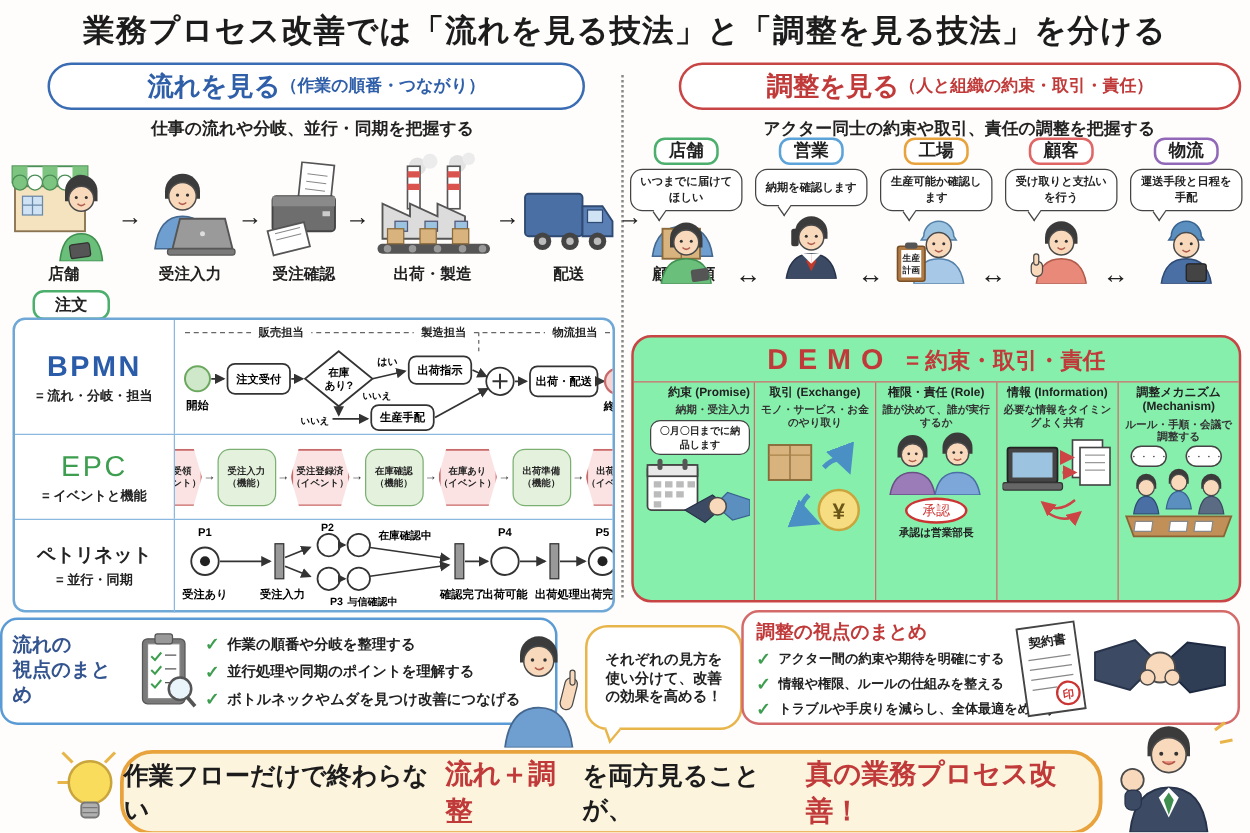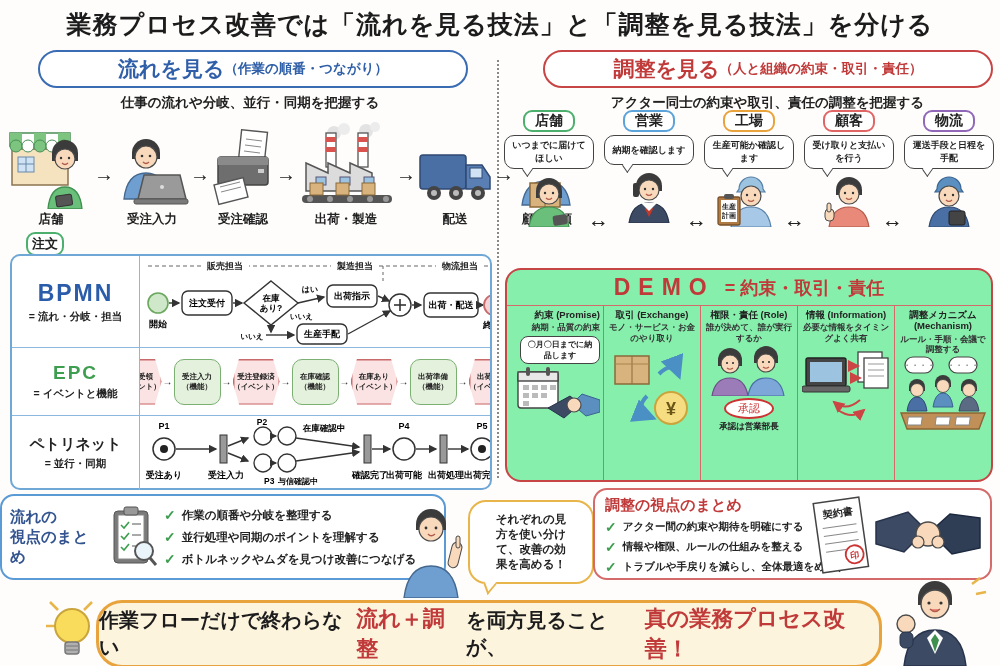--- a/index.html
+++ b/index.html
@@ -20,62 +20,62 @@
 
   .subtitle { font-size:13.5px; font-weight:600; text-align:center; color:#222; }
   .l-subtitle { left:30px; top:94px; width:440px; }
   .r-subtitle { left:540px; top:94px; width:455px; }
 
   
   .flow-row { left:8px; top:112px; width:486px; height:116px; display:flex; align-items:flex-end; justify-content:space-between; }
   .stage { display:flex; flex-direction:column; align-items:center; justify-content:flex-end; }
   .stage-label { font-size:12.5px; font-weight:700; margin-top:2px; white-space:nowrap; }
   .flow-arrow { font-size:20px; font-weight:700; color:#222; margin-bottom:42px; }
-  .order-badge { left:26px; top:232px; border:2px solid #4caf6d; border-radius:9px; padding:1px 4px; font-size:13px; font-weight:700; background:#fff; }
+  .order-badge { left:26px; top:232px; border:2px solid #4caf6d; border-radius:9px; padding:1px 16px; font-size:13px; font-weight:700; background:#fff; }
 
   
   .actors-row { left:503px; top:110px; width:492px; height:152px; display:flex; justify-content:space-between; }
   .actor-col { width:92px; display:flex; flex-direction:column; align-items:center; }
   .chip { border-radius:9px; border:2px solid; padding:0 10px; font-size:14px; font-weight:700; background:#fff; margin-bottom:3px; white-space:nowrap; }
   .chip0{border-color:#4caf6d;} .chip1{border-color:#5ba3d9;} .chip2{border-color:#e8a33d;} .chip3{border-color:#9168b8;} .chip4{border-color:#e06666;}
   .bubble { position:relative; border:1.5px solid #444; border-radius:10px; background:#fff; font-size:9px; font-weight:600; text-align:center; padding:3px 4px; width:90px; min-height:30px; display:flex; align-items:center; justify-content:center; }
   .bubble:after { content:""; position:absolute; bottom:-6px; left:18px; width:8px; height:8px; background:#fff; border-right:1.5px solid #444; border-bottom:1.5px solid #444; transform:rotate(55deg) skewX(20deg); }
   .actor-arrow { font-size:21px; font-weight:700; top:208px; }
 
   
   .matrix { left:10px; top:254px; width:482px; height:236px; border:2px solid #6fa7d6; border-radius:10px; background:#fff; }
   .mrow { position:absolute; left:0; width:100%; display:flex; }
   .mrow1 { top:0; height:92px; border-bottom:1.5px solid #8bb8de; }
   .mrow2 { top:92px; height:68px; border-bottom:1.5px solid #8bb8de; }
   .mrow3 { top:160px; height:74px; }
   .mlabel { width:128px; border-right:1.5px solid #8bb8de; display:flex; flex-direction:column; align-items:center; justify-content:center; gap:3px; flex:none; }
   .mflow { flex:1; position:relative; overflow:hidden; }
   .bpmn-name { font-size:23px; font-weight:700; color:#2a5caa; letter-spacing:2px; }
-  .epc-name { font-size:19px; font-weight:700; color:#3e9e4f; letter-spacing:2px; }
+  .epc-name { font-size:23px; font-weight:400; color:#3e9e4f; letter-spacing:2px; }
   .petri-name { font-size:15px; font-weight:700; color:#222; }
   .mdesc { font-size:10.5px; font-weight:600; color:#222; }
 
   
   .epc-flow { display:flex; align-items:center; justify-content:center; height:100%; gap:0px; padding:0 2px; }
   .epc-node { width:47px; height:46px; display:flex; flex-direction:column; align-items:center; justify-content:center; font-size:7.5px; font-weight:600; line-height:1.25; text-align:center; flex:none; }
   .epc-ev-in { width:100%; height:100%; display:flex; flex-direction:column; align-items:center; justify-content:center; background:#fbe3e3; clip-path:polygon(14% 0,86% 0,100% 50%,86% 100%,14% 100%,0 50%); box-shadow:inset 0 0 0 1.5px #c96a6a; }
   .epc-func { background:#e4f1dd; border:1.5px solid #7bb072; border-radius:10px; }
   .epc-arrow { font-size:10px; font-weight:700; flex:none; margin:0 1px; }
 
   
   .l-sum { left:0; top:494px; width:446px; height:86px; border:2px solid #5b9bd5; border-radius:14px; background:#fff; display:flex; align-items:center; padding:4px 8px; gap:6px; }
   .lsum-title { width:92px; font-size:15.5px; font-weight:700; color:#33548f; line-height:1.3; flex:none; }
   .check-list { display:flex; flex-direction:column; gap:6px; }
   .check-item { font-size:11.5px; font-weight:600; display:flex; align-items:center; gap:6px; white-space:nowrap; }
   .check { color:#3e9e4f; font-weight:700; font-size:14px; }
   .r-sum { left:593px; top:488px; width:399px; height:92px; border:2px solid #d46a6a; border-radius:14px; background:#fff; padding:6px 10px; }
   .rsum-title { font-size:15px; font-weight:700; color:#c13a3a; margin-bottom:4px; }
   .r-sum .check-item { font-size:10.5px; }
 
-  .center-bubble { left:468px; top:500px; width:126px; height:84px; border:2px solid #e8b54a; border-radius:18px; background:#fff; font-size:11.5px; font-weight:700; display:flex; align-items:center; justify-content:center; text-align:center; padding:4px 24px; }
+  .center-bubble { left:468px; top:500px; width:126px; height:84px; border:2px solid #e8b54a; border-radius:18px; background:#fff; font-size:11.5px; font-weight:700; display:flex; align-items:center; justify-content:center; text-align:center; padding:4px 12px; }
   .center-bubble:after { content:""; position:absolute; bottom:-8px; left:14px; width:10px; height:10px; background:#fff; border-left:2px solid #e8b54a; border-bottom:2px solid #e8b54a; transform:rotate(-20deg) skewY(-30deg); }
 
   
   .demo-box { left:505px; top:268px; width:488px; height:214px; border:2.5px solid #c84545; border-radius:16px; background:#86efac; overflow:hidden; }
   .demo-head { height:36px; display:flex; align-items:center; justify-content:center; gap:10px; border-bottom:1.5px solid #d46a6a; }
   .demo-abbr { font-size:23px; font-weight:700; color:#c13a3a; letter-spacing:8px; }
   .demo-rest { font-size:18px; font-weight:700; color:#c13a3a; }
   .demo-cols { display:flex; height:175px; }
   .demo-col { flex:1; padding:3px 3px; display:flex; flex-direction:column; align-items:center; border-left:1.5px solid #d46a6a; overflow:hidden; }
   .demo-col:first-child { border-left:none;align-items:flex-end; }
@@ -510,21 +510,21 @@
   <span class="abs actor-arrow" style="left:882px;">↔</span>
 
   <div class="abs demo-box">
     <div class="demo-head">
       <span class="demo-abbr">DEMO</span>
       <span class="demo-rest">= 約束・取引・責任</span>
     </div>
     <div class="demo-cols">
       <div class="demo-col">
         <div class="demo-col-head">約束 (Promise)</div>
-        <div class="demo-col-desc">納期・品質の約束</div>
+        <div class="demo-col-desc">納期・受注入力</div>
         <div class="mini-bubble">〇月〇日までに納品します</div>
         <svg width="86" height="58" viewBox="0 0 86 58">
           <rect x="4" y="8" width="40" height="36" rx="3" fill="#fff" stroke="#444" stroke-width="1.4"></rect>
           <rect x="4" y="8" width="40" height="9" fill="#e8e8e8" stroke="#444" stroke-width="1.4"></rect>
           <rect x="12" y="3" width="4" height="9" rx="2" fill="#555"></rect>
             <rect x="32" y="3" width="4" height="9" rx="2" fill="#555"></rect>
           <g fill="#bbb">
               <rect x="9" y="21" width="6" height="5"></rect>
               <rect x="18" y="21" width="6" height="5"></rect>
               <rect x="27" y="21" width="6" height="5"></rect>

